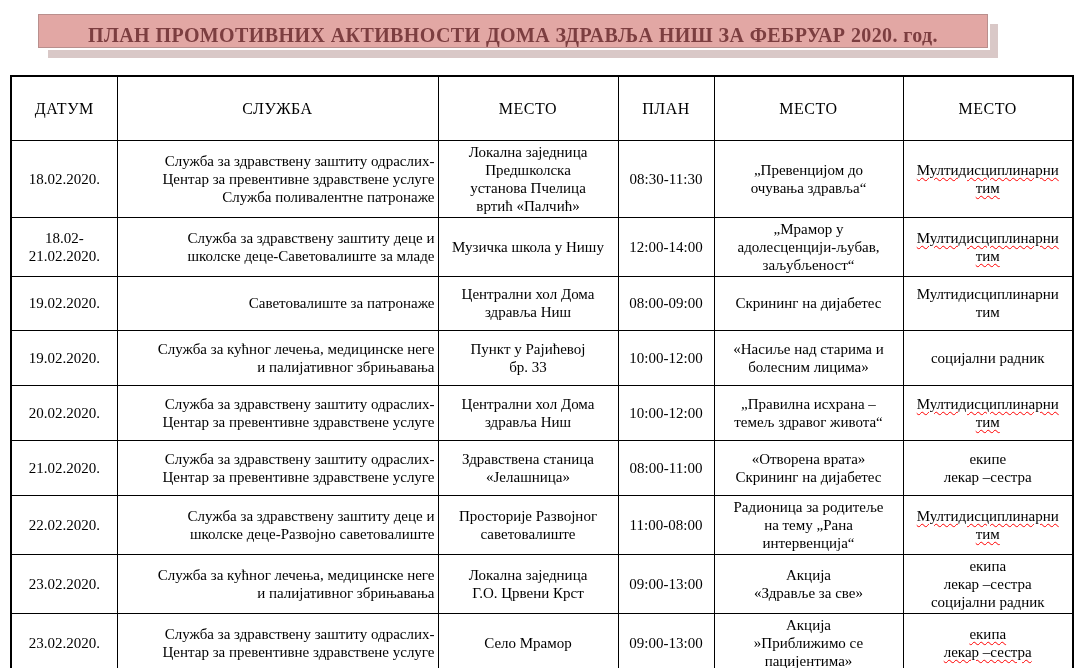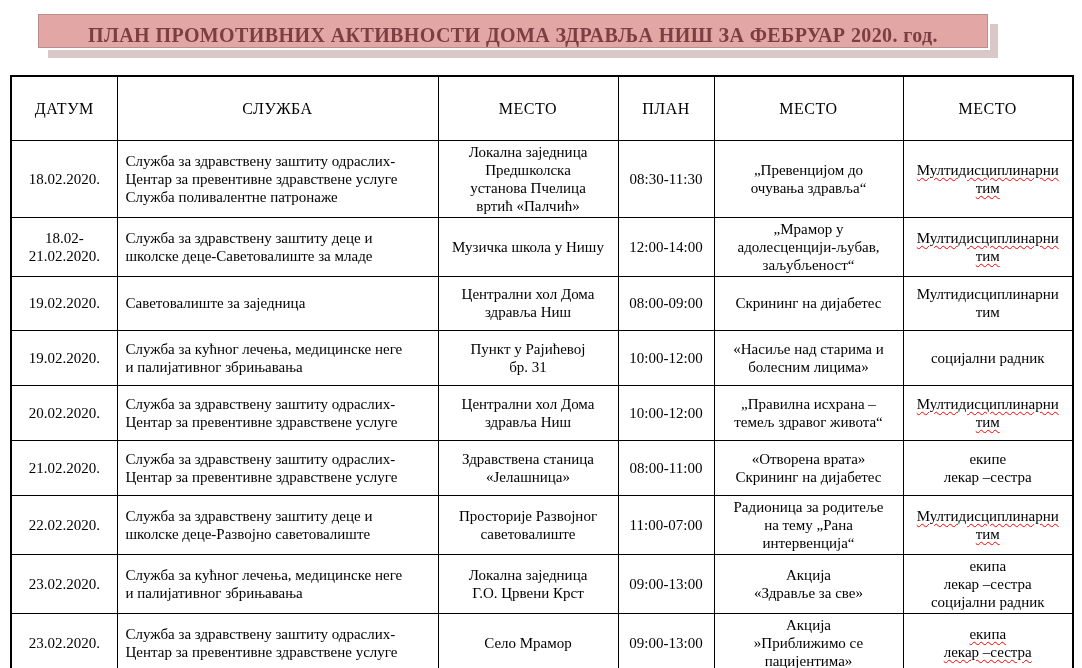--- a/index.html
+++ b/index.html
@@ -52,21 +52,21 @@
     border: 1px solid var(--table_border);
     vertical-align: middle;
     text-align: center;
     padding: 2px 7px;
     line-height: 1.2;
     white-space: pre-line;
     overflow: hidden;
   }
   .plan-table thead tr { height: 64px; }
   .plan-table th { font-weight: normal; font-size: 16px; letter-spacing: 0.5px; }
-  .plan-table td.c-sluzba { text-align: left; padding-left: 8px; padding-right: 3px; }
+  .plan-table td.c-sluzba { text-align: right; padding-left: 8px; padding-right: 3px; }
   .plan-table tbody tr:nth-child(1) { height: 74px; }
   .plan-table tbody tr:nth-child(2) { height: 55px; }
   .plan-table tbody tr:nth-child(3) { height: 54px; }
   .plan-table tbody tr:nth-child(4) { height: 55px; }
   .plan-table tbody tr:nth-child(5) { height: 55px; }
   .plan-table tbody tr:nth-child(6) { height: 55px; }
   .plan-table tbody tr:nth-child(7) { height: 56px; }
   .plan-table tbody tr:nth-child(8) { height: 57px; }
   .plan-table tbody tr:nth-child(9) { height: 56px; }
 
@@ -130,34 +130,34 @@
         <td class="c-mesto">Музичка школа у Нишу</td>
         <td class="c-vreme">12:00-14:00</td>
         <td class="c-tema">„Мрамор у
 адолесценцији-љубав,
 заљубљеност“</td>
         <td class="c-kadar misspelled">Мултидисциплинарни
 тим</td>
       </tr>
       <tr>
         <td class="c-datum">19.02.2020.</td>
-        <td class="c-sluzba">Саветовалиште за заједница</td>
+        <td class="c-sluzba">Саветовалиште за патронаже</td>
         <td class="c-mesto">Централни хол Дома
 здравља Ниш</td>
         <td class="c-vreme">08:00-09:00</td>
         <td class="c-tema">Скрининг на дијабетес</td>
         <td class="c-kadar">Мултидисциплинарни
 тим</td>
       </tr>
       <tr>
         <td class="c-datum">19.02.2020.</td>
         <td class="c-sluzba">Служба за кућног лечења, медицинске неге
 и палијативног збрињавања</td>
         <td class="c-mesto">Пункт у Рајићевој
-бр. 31</td>
+бр. 33</td>
         <td class="c-vreme">10:00-12:00</td>
         <td class="c-tema">«Насиље над старима и
 болесним лицима»</td>
         <td class="c-kadar">социјални радник</td>
       </tr>
       <tr>
         <td class="c-datum">20.02.2020.</td>
         <td class="c-sluzba">Служба за здравствену заштиту одраслих-
 Центар за превентивне здравствене услуге</td>
         <td class="c-mesto">Централни хол Дома
@@ -179,21 +179,21 @@
 Скрининг на дијабетес</td>
         <td class="c-kadar">екипе
 лекар –сестра</td>
       </tr>
       <tr>
         <td class="c-datum">22.02.2020.</td>
         <td class="c-sluzba">Служба за здравствену заштиту деце и
 школске деце-Развојно саветовалиште</td>
         <td class="c-mesto">Просторије Развојног
 саветовалиште</td>
-        <td class="c-vreme">11:00-07:00</td>
+        <td class="c-vreme">11:00-08:00</td>
         <td class="c-tema">Радионица за родитеље
 на тему „Рана
 интервенција“</td>
         <td class="c-kadar misspelled">Мултидисциплинарни
 тим</td>
       </tr>
       <tr>
         <td class="c-datum">23.02.2020.</td>
         <td class="c-sluzba">Служба за кућног лечења, медицинске неге
 и палијативног збрињавања</td>

